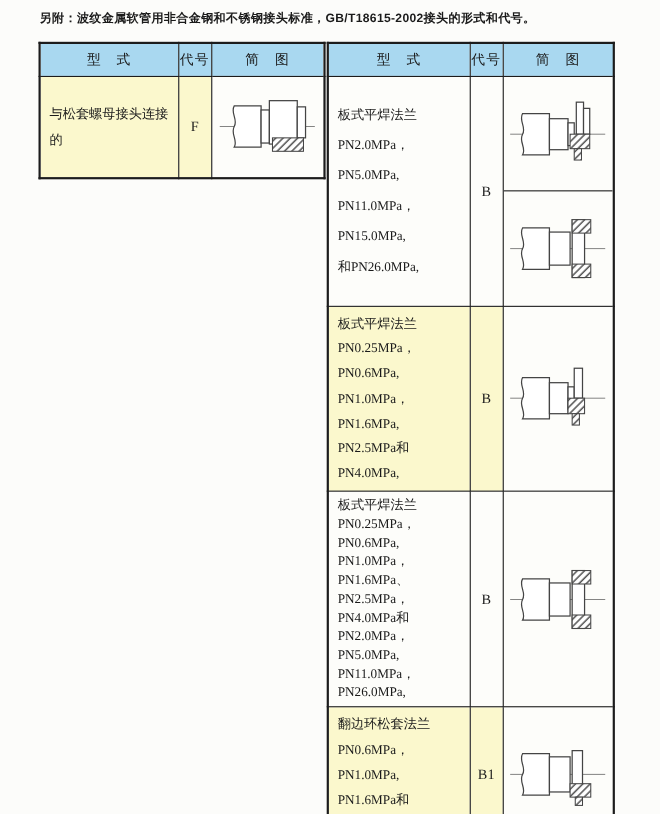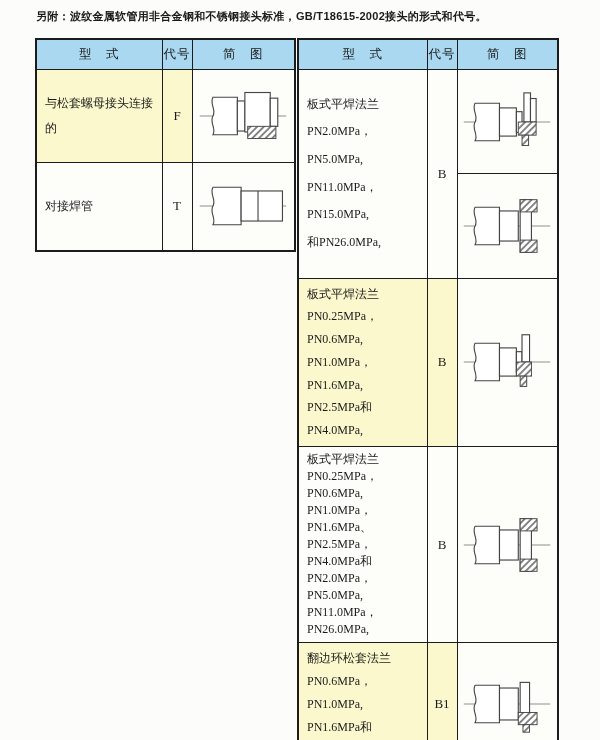--- a/index.html
+++ b/index.html
@@ -161,29 +161,20 @@
   </tr>
   <tr class="hl" style="height:93px">
     <td class="type">与松套螺母接头连接的</td>
     <td class="code">F</td>
     <td class="dcell">
       <svg class="diag" viewBox="0 0 96 66">
             <use href="#d-nut"></use>
           </svg>
     </td>
   </tr>
-  <tr style="height:89px">
-    <td class="type">对接焊管</td>
-    <td class="code">T</td>
-    <td class="dcell">
-      <svg class="diag" viewBox="0 0 96 66">
-            <use href="#d-weld"></use>
-          </svg>
-    </td>
-  </tr>
 </tbody>
   </table>
 
 <table class="t" id="right-table">
   <colgroup>
       <col style="width:129px">
       <col style="width:30px">
       <col>
     </colgroup>
   <tbody>

